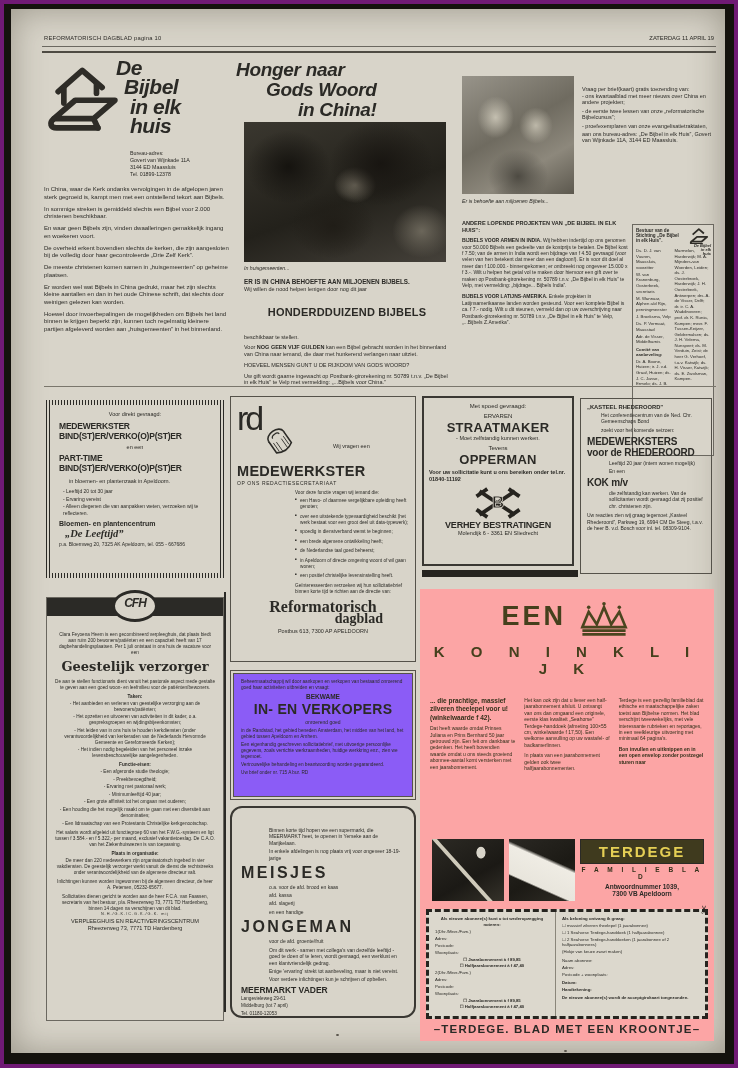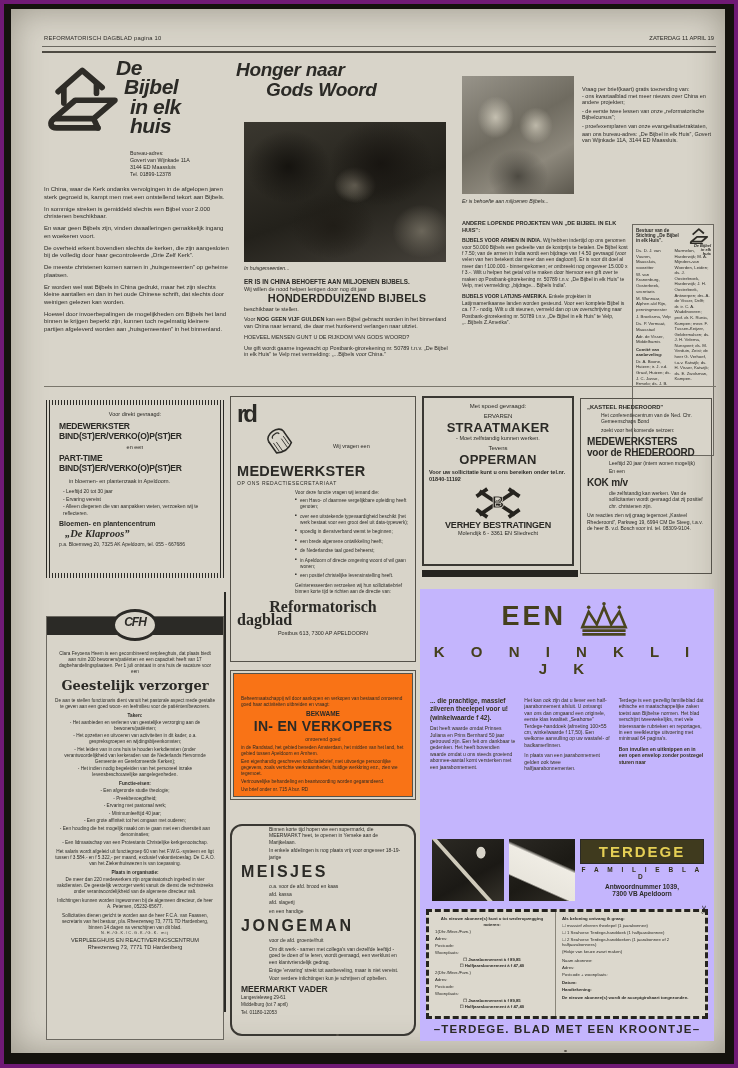--- a/index.html
+++ b/index.html
@@ -34,70 +34,70 @@
   #headline div:nth-child(3){margin-left:62px}
   #photo1{position:absolute;left:8px;top:62px;width:202px;height:140px;background:
     radial-gradient(60px 52px at 22% 32%,#15130f 0%,rgba(21,19,15,0) 70%),
     radial-gradient(74px 60px at 68% 30%,#181511 0%,rgba(24,21,17,0) 70%),
     radial-gradient(56px 44px at 44% 74%,#201d17 0%,rgba(32,29,23,0) 75%),
     radial-gradient(42px 38px at 88% 78%,#6b665a 0%,rgba(107,102,90,0) 70%),
     radial-gradient(30px 26px at 55% 45%,#7a7466 0%,rgba(122,116,102,0) 70%),
     linear-gradient(160deg,#3a372f,#23211b 55%,#45413a)}
   #cap1{position:absolute;left:8px;top:205px;font-size:5.2px;font-style:italic}
   #china-body{position:absolute;left:8px;top:218px;width:206px}
-  #bighead{font-size:11px;font-weight:bold;letter-spacing:.2px;text-align:center;margin:0 0}
+  #bighead{font-size:11px;font-weight:bold;letter-spacing:.2px;text-align:center;margin:14px 0}
   #ed3{left:456px;top:68px;width:254px}
   #photo2{position:absolute;left:2px;top:4px;width:112px;height:118px;background:
     radial-gradient(26px 30px at 30% 35%,#c4bfb0 0%,rgba(196,191,176,0) 70%),
     radial-gradient(24px 26px at 66% 42%,#bdb8a9 0%,rgba(189,184,169,0) 70%),
     radial-gradient(40px 36px at 50% 85%,#4d4a42 0%,rgba(77,74,66,0) 75%),
     linear-gradient(150deg,#98948a,#6f6b60 45%,#8d887c 72%,#5c584e)}
   #vraag{position:absolute;left:122px;top:14px;width:132px}
   #cap2{position:absolute;left:2px;top:126px;font-size:5.2px;font-style:italic}
   #projects{position:absolute;left:2px;top:148px;width:166px}
   #bestuur{position:absolute;left:172px;top:152px;width:82px;height:232px;border:1px solid #6b6860;padding:3px;box-sizing:border-box;background:#d8d4c9}
   #bestuur-logo{position:absolute;right:2px;top:2px;width:34px}
   #bestuur-logo svg{width:20px;display:block;margin-left:12px}
   #bestuur-logo .mini{font-size:4px;font-weight:bold;font-style:italic;line-height:1;text-align:right}
   #rule2{left:40px;right:26px;top:382px;height:1px;background:#7a766c}
   
   #adK{left:42px;top:396px;width:178px;height:178px;background:repeating-linear-gradient(90deg,#2b2a26 0 1px,#d8d4c9 1px 3px);padding:5px;box-sizing:border-box}
   #adK-in{background:#d8d4c9;width:100%;height:100%;padding:6px 8px;box-sizing:border-box}
   .bigline{font-size:8.5px;font-weight:bold;letter-spacing:-.2px;line-height:1.25}
   #adM{left:226px;top:392px;width:186px;height:266px;border:1px solid #55524a;padding:6px;box-sizing:border-box}
   #rd-logo{position:relative;height:58px}
-  #rd-txt{font-size:24px;font-weight:700;letter-spacing:-3px;line-height:.9}
+  #rd-txt{font-size:34px;font-weight:400;letter-spacing:-3px;line-height:.9}
   #rd-roll{position:absolute;left:26px;top:22px}
   #mede-head{font-size:14.5px;font-weight:bold;letter-spacing:.3px;margin-top:2px}
   #mede-sub{font-size:5px;letter-spacing:.6px;margin:1px 0 4px}
   #mede-req{margin-left:58px;width:118px}
   #mede-req li{margin:0 0 3.5px;padding-left:5px;position:relative;list-style:none}
   #mede-req li:before{content:"■";position:absolute;left:0;top:0;font-size:3px}
   #mede-req ul{margin:2px 0;padding:0}
   #rd-sig{font-family:"Liberation Serif",serif;font-weight:bold;font-size:16px;line-height:.85;text-align:center;margin-top:5px}
-  #rd-sig .l2{display:block;text-align:left;padding-right:26px;font-size:16px}
+  #rd-sig .l2{display:block;text-align:right;padding-right:26px;font-size:14px}
   #adS{left:418px;top:392px;width:152px;height:170px;border:2px solid #3a3833;padding:5px;box-sizing:border-box;text-align:center}
   .h13{font-size:13px;font-weight:bold;letter-spacing:.3px}
   #barS{left:418px;top:566px;width:156px;height:7px;background:#26241f}
   #adKa{left:576px;top:394px;width:132px;height:176px;border:1px solid #55524a;padding:5px 6px;box-sizing:border-box}
   .h10{font-size:10px;font-weight:bold;line-height:1.1;letter-spacing:-.2px}
-  #adC{left:42px;top:612px;width:178px;height:424px;border:1px solid #6b6860;box-sizing:border-box;background:#d8d4c9;text-align:center}
+  #adC{left:42px;top:593px;width:178px;height:424px;border:1px solid #6b6860;box-sizing:border-box;background:#d8d4c9;text-align:center}
   #cfh-band{height:18px;background:#2b2a26;position:relative}
   #cfh-oval{position:absolute;left:50%;top:-8px;transform:translateX(-50%);width:40px;height:26px;border:3px solid #2b2a26;border-radius:50%;background:#d8d4c9;font-weight:900;font-style:italic;font-size:12px;line-height:20px;letter-spacing:-1px}
   #clara-body{padding:8px 8px 0}
   #gv-head{font-family:"DejaVu Serif",serif;font-weight:bold;font-size:13px;margin:3px 0}
   .lbl{font-weight:bold;margin:3px 0 1px}
   #clara-sig{font-family:"Liberation Serif",serif;font-size:19px;letter-spacing:.5px;margin-top:6px}
   #vrule{left:220px;top:588px;width:2px;height:420px;background:#2b2a26}
   #adV{left:226px;top:666px;width:186px;height:130px;border:1px solid #55524a;box-sizing:border-box}
-  #adV-in{border:1px solid #55524a;margin:2px;height:calc(100% - 4px);box-sizing:border-box;padding:22px 7px;background:#f97316}
+  #adV-in{border:1px solid #55524a;margin:2px;height:calc(100% - 4px);box-sizing:border-box;padding:5px 7px;background:#8b5cf6}
   #inen{font-size:14px;font-weight:bold;letter-spacing:.3px;text-align:center}
-  #adMm{left:226px;top:820px;width:186px;height:212px;border:2px solid #3a3833;border-radius:12px;padding:0 9px;box-sizing:border-box}
+  #adMm{left:226px;top:802px;width:186px;height:212px;border:2px solid #3a3833;border-radius:12px;padding:19px 9px;box-sizing:border-box}
   .h16{font-size:16px;font-weight:bold;letter-spacing:2.5px}
-  #adT{left:416px;top:585px;width:294px;height:452px;background:#c4b5fd;box-sizing:border-box}
+  #adT{left:416px;top:585px;width:294px;height:452px;background:#fca5a5;box-sizing:border-box}
   #tHead{position:relative;text-align:center;color:#45401d;padding-top:12px}
   #t-een{font-size:27px;letter-spacing:3px;font-weight:bold;display:inline-block;vertical-align:top}
   #t-crown{display:inline-block;margin-left:6px}
   #t-kon{font-size:15px;letter-spacing:11px;font-weight:bold;margin-top:2px}
   #t-ges{font-size:25px;letter-spacing:4px;margin-top:1px;font-weight:normal}
   #tCols{position:absolute;left:10px;top:108px;width:274px;display:flex;gap:9px;color:#33301a}
   #tCols>div{flex:1}
   #t-c1h{font-size:6.5px;font-weight:bold;line-height:1.3;margin-bottom:3px}
   #tRow{position:absolute;left:12px;top:250px;width:272px;display:flex;gap:5px}
   #ph-spoon{width:72px;height:62px;background:
@@ -164,20 +164,21 @@
             <p>De meeste christenen komen samen in „huisgemeenten” op geheime plaatsen.</p>
             <p>Er worden wel wat Bijbels in China gedrukt, maar het zijn slechts kleine aantallen en dan in het oude Chinese schrift, dat slechts door weinigen gelezen kan worden.</p>
             <p>Hoewel door invoerbepalingen de mogelijkheden om Bijbels het land binnen te krijgen beperkt zijn, kunnen toch regelmatig kleinere partijen afgeleverd worden aan „huisgemeenten” in het binnenland.</p>
           </div>
   </div>
 
   <div class="abs" id="ed2">
     <div id="headline">
             <div>Honger naar</div>
             <div>Gods Woord</div>
+            <div>in China!</div>
           </div>
     <div id="photo1" class="abs"></div>
     <div id="cap1" class="abs">In huisgemeenten...</div>
     <div id="china-body" class="abs t55">
       <div class="b" style="font-size:6.3px">ER IS IN CHINA BEHOEFTE AAN MILJOENEN BIJBELS.</div>
       <div>Wij willen de nood helpen lenigen door nog dit jaar</div>
       <div id="bighead">HONDERDDUIZEND BIJBELS</div>
       <div style="margin-bottom:4px">beschikbaar te stellen.</div>
       <p style="margin:0 0 4px"><span>Voor </span><span class="b">NOG GEEN VIJF GULDEN</span><span> kan een Bijbel gebracht worden in het binnenland van China naar iemand, die daar met hunkerend verlangen naar uitziet.</span></p>
       <p style="margin:0 0 4px">HOEVEEL MENSEN GUNT U DE RIJKDOM VAN GODS WOORD?</p>
@@ -241,21 +242,21 @@
       <div class="t55 c" style="margin:2px 0">en een</div>
       <div class="bigline">PART-TIME</div>
       <div class="bigline">BIND(ST)ER/VERKO(O)P(ST)ER</div>
       <div class="t55" style="margin:4px 0 3px 10px">in bloemen- en plantenzaak in Apeldoorn.</div>
       <div class="t5 ls" style="margin-left:4px">
               <p>- Leeftijd 20 tot 30 jaar</p>
               <p>- Ervaring vereist</p>
               <p>- Alleen diegenen die van aanpakken weten, verzoeken wij te reflecteren.</p>
             </div>
       <div class="b" style="font-size:7px;margin-top:4px">Bloemen- en plantencentrum</div>
-      <div class="b i" style="font-family:'Liberation Serif',serif;font-size:10.5px;margin:1px 0 2px 6px">„De Klaproos”</div>
+      <div class="b i" style="font-family:'Liberation Serif',serif;font-size:10.5px;margin:1px 0 2px 6px">„De Leeftijd”</div>
       <div class="t5">p.a. Bloemweg 20, 7325 AK Apeldoorn, tel. 055 - 667686</div>
     </div>
   </div>
 
   <div class="abs" id="adM">
     <div id="rd-logo">
       <div id="rd-txt">rd</div>
       <svg id="rd-roll" width="34" height="34" viewBox="0 0 34 34">
         <g transform="rotate(-35 17 17)">
           <ellipse cx="17" cy="10" rx="9" ry="6" fill="#d8d4c9" stroke="#2b2a26" stroke-width="1.6"></ellipse>

